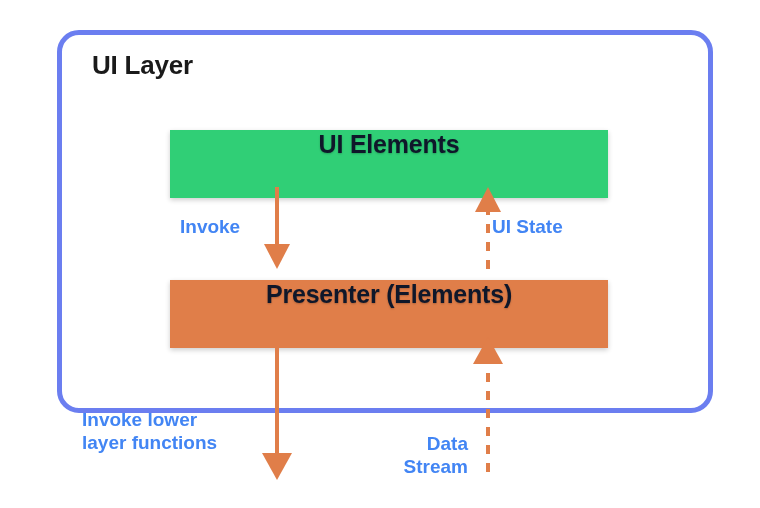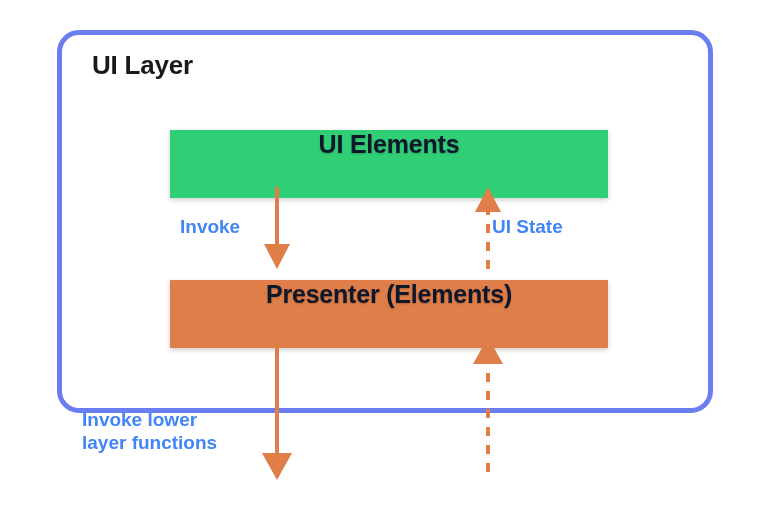--- a/index.html
+++ b/index.html
@@ -162,14 +162,16 @@
     </g>
   </svg>
 
   <div class="conn-label" id="label-events">Invoke</div>
 
   <div class="conn-label" id="label-ui-state">UI State</div>
 
   <div class="conn-label" id="label-invoke">Invoke lower
 layer functions</div>
 
+  <div class="conn-label" id="label-data-stream">Data
+Stream</div>
 
 </div>
 
 </body></html>

